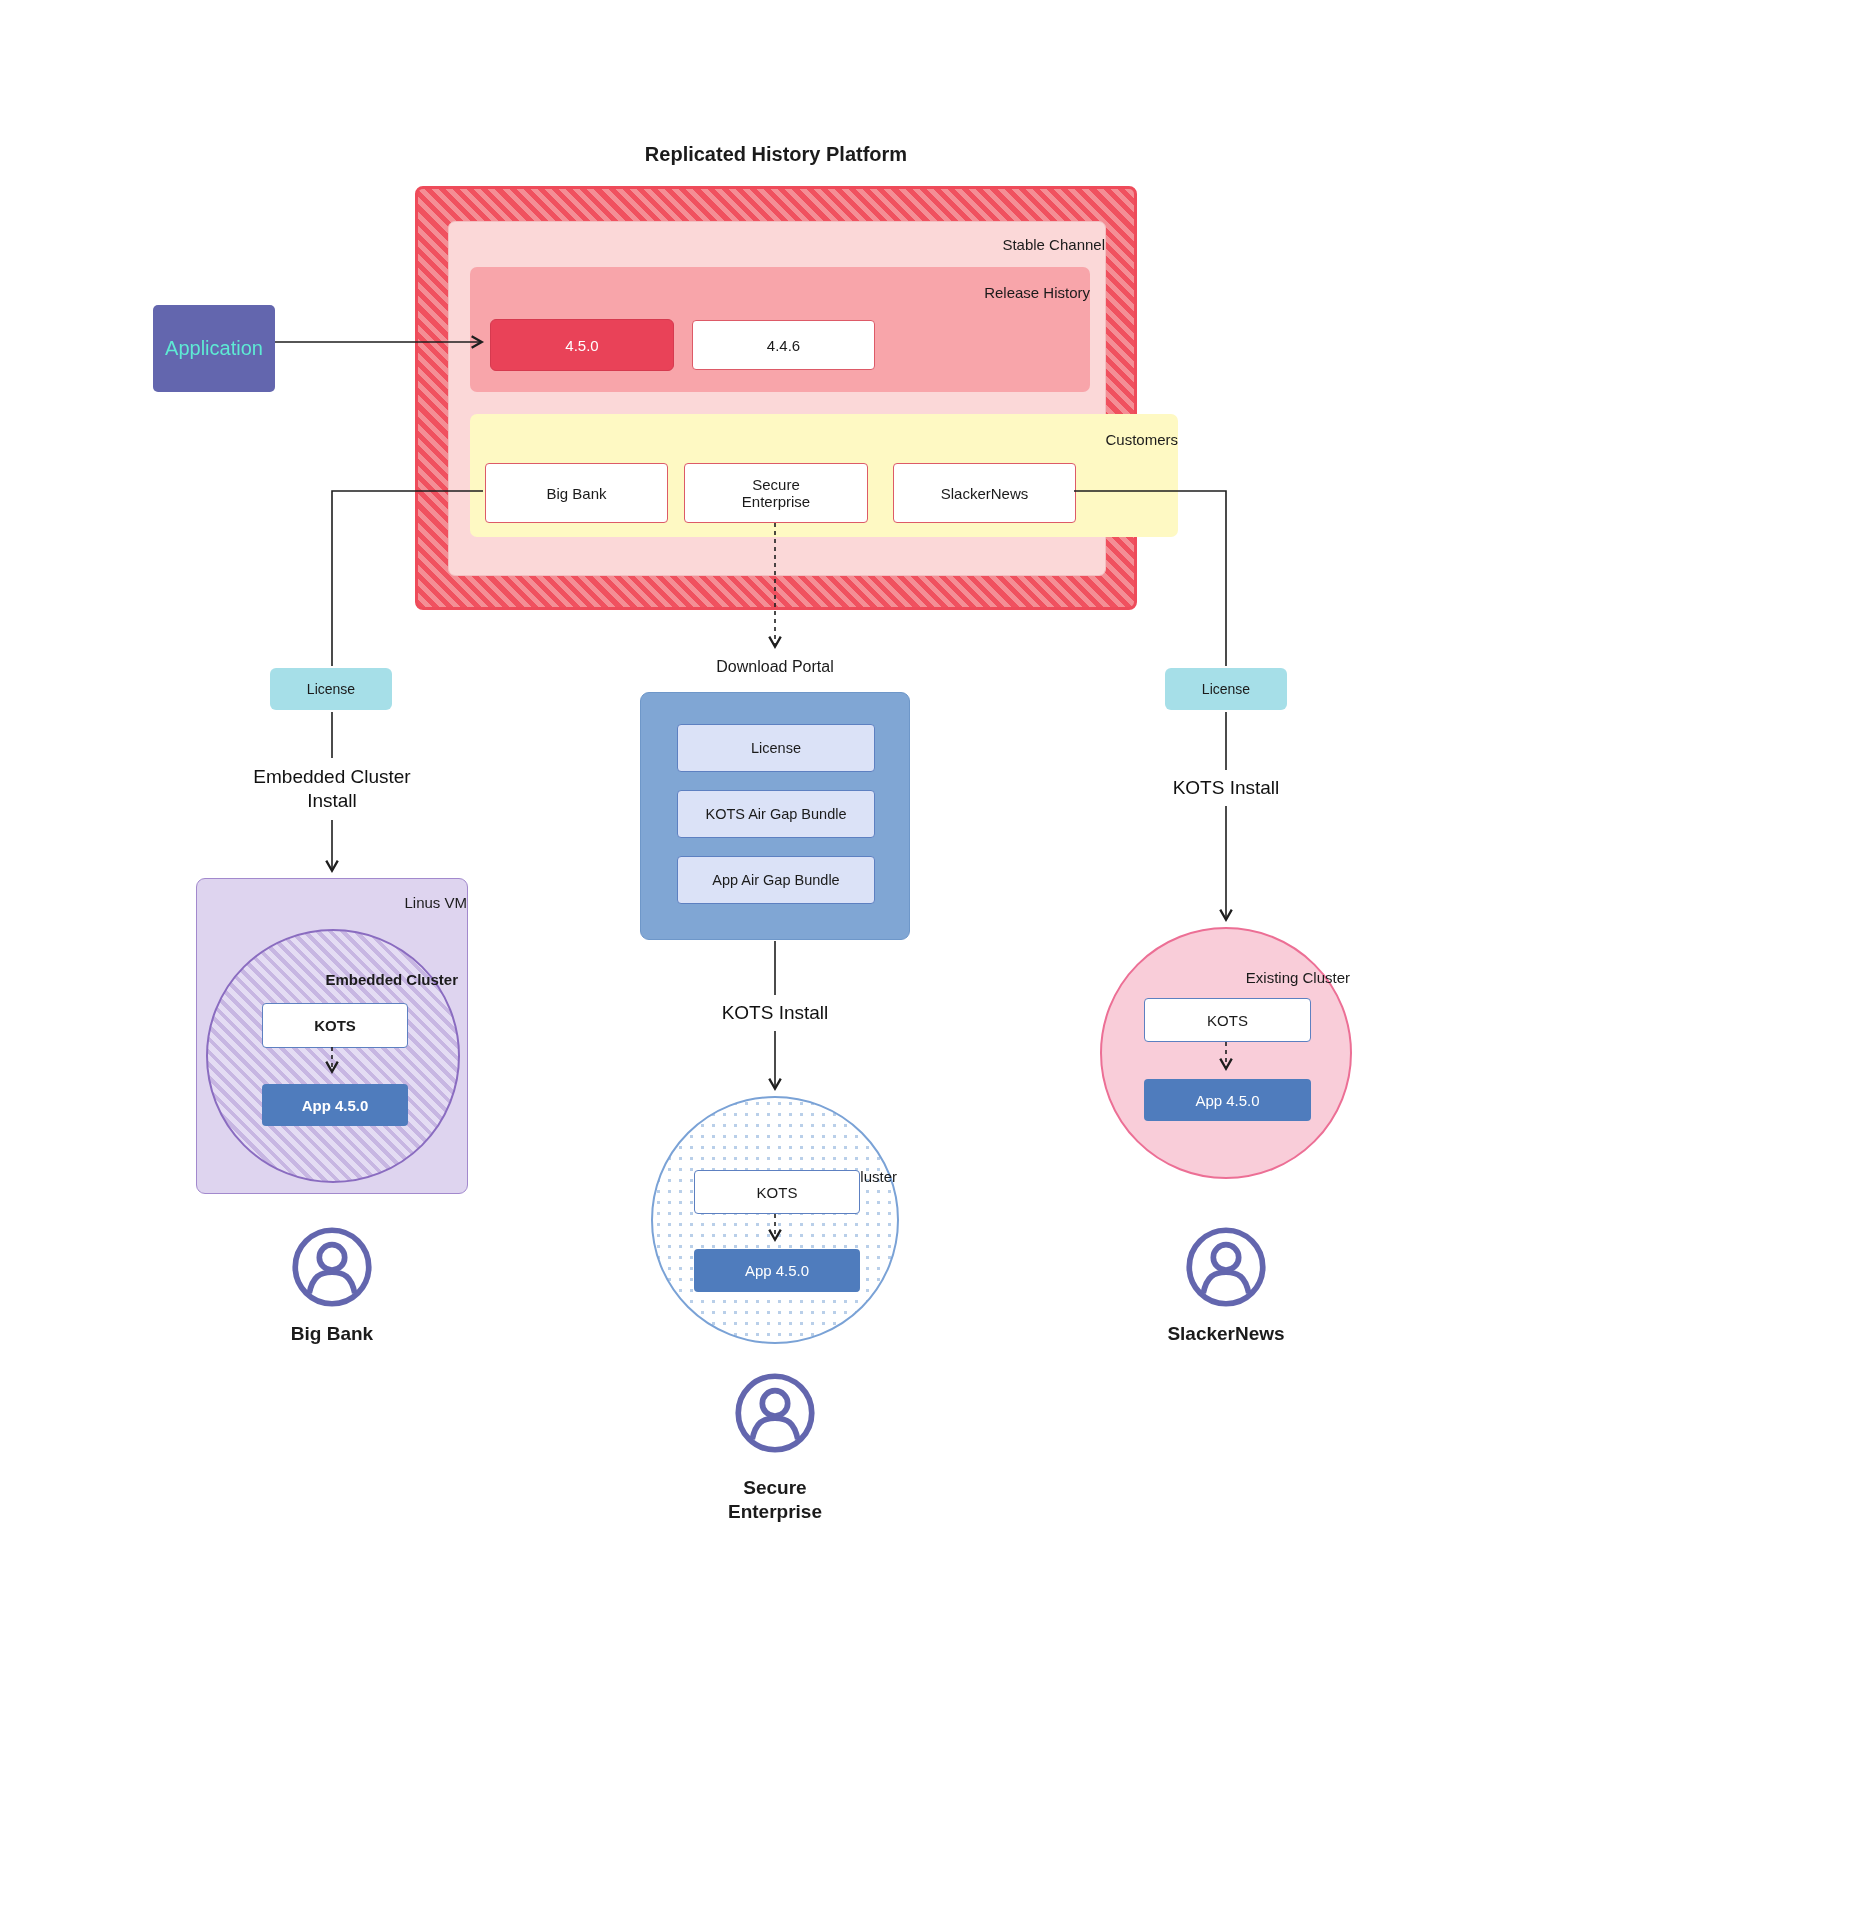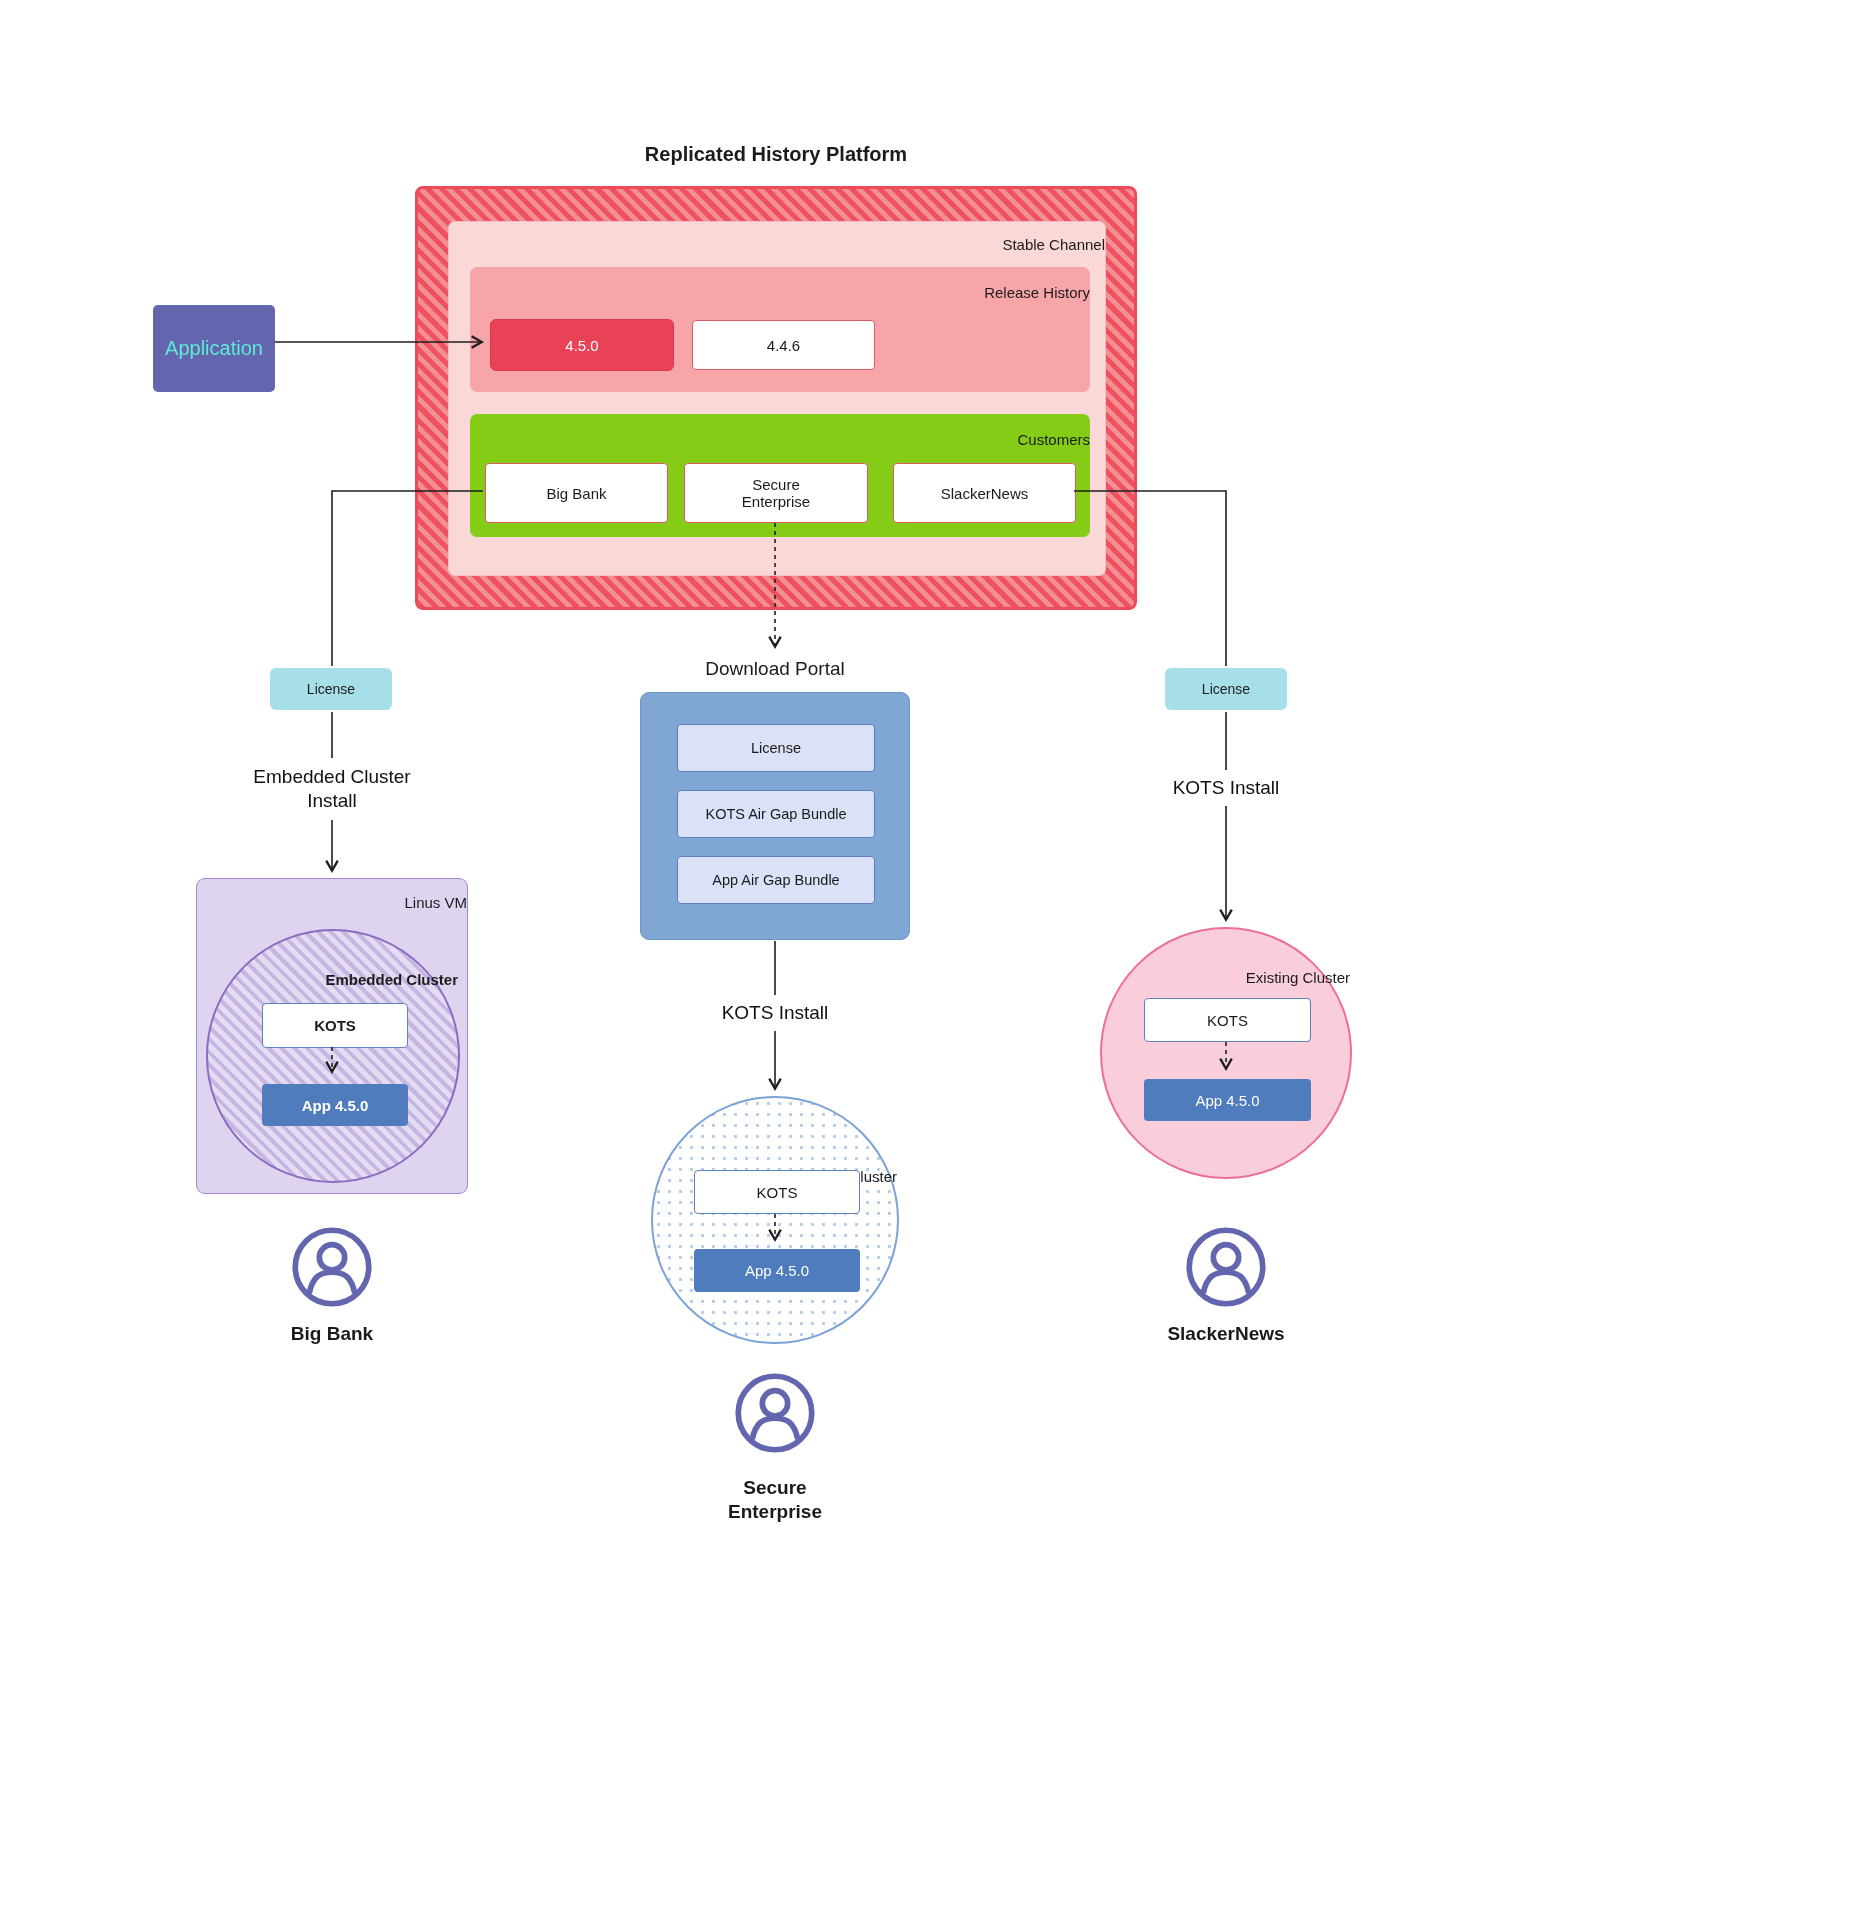--- a/index.html
+++ b/index.html
@@ -21,30 +21,30 @@
             border:3px solid #ee4b5a;}
   #stable{left:30px;top:32px;width:658px;height:355px;background:#fbd8d8;border:1px solid #f3bfc1;border-radius:7px;}
   .sec-label{position:absolute;left:0;right:0;text-align:right;font-size:15px;}
   #stable-label{top:14px;}
   #release-history{left:21px;top:45px;width:620px;height:125px;background:#f8a5aa;border-radius:7px;}
   #rh-label{top:17px;}
   #rel-current{left:20px;top:52px;width:184px;height:52px;background:#e94258;border:1px solid #d63a4f;
                border-radius:6px;color:#fff;font-size:15px;}
   #rel-prev{left:222px;top:53px;width:183px;height:50px;background:#fff;border:1px solid #dd5a67;
             border-radius:4px;font-size:15px;}
-  #customers{left:21px;top:192px;width:620px;height:123px;background:#84cc16;border-radius:7px;}
+  #customers{left:21px;top:192px;width:708px;height:123px;background:#fef9c3;border-radius:7px;}
   #cust-label{top:17px;}
   .cust-box{top:49px;width:183px;height:60px;background:#fff;border:1px solid #dd5a67;border-radius:4px;font-size:15px;}
   #cust-bigbank{left:15px;}
   #cust-secure{left:214px;width:184px;}
   #cust-slacker{left:423px;}
   .wrap-narrow{display:inline-block;max-width:86px;}
 
   
-  #dp-title{left:640px;top:658px;width:270px;text-align:center;font-size:19px;}
+  #dp-title{left:640px;top:658px;width:270px;text-align:center;font-size:16px;}
   #download-portal{left:640px;top:692px;width:270px;height:248px;background:#80a6d4;
                    border:1px solid #6e97c9;border-radius:9px;}
   .portal-item{left:36px;width:198px;height:48px;background:#dbe2f7;border:1px solid #5d80c1;
                border-radius:4px;font-size:14.5px;}
   #portal-license{top:31px;}
   #portal-kots-bundle{top:97px;}
   #portal-app-bundle{top:163px;}
 
   
   .license-chip{width:122px;height:42px;background:#a6dfe8;border-radius:6px;font-size:14px;}

